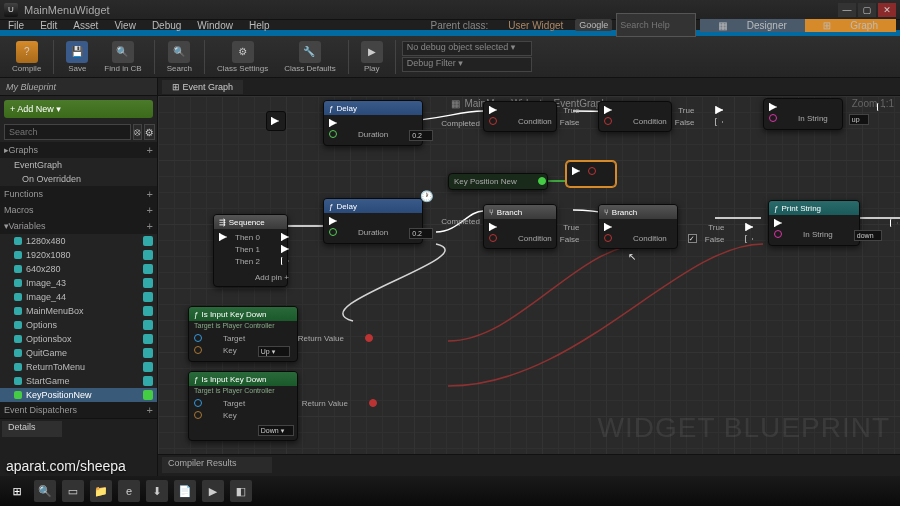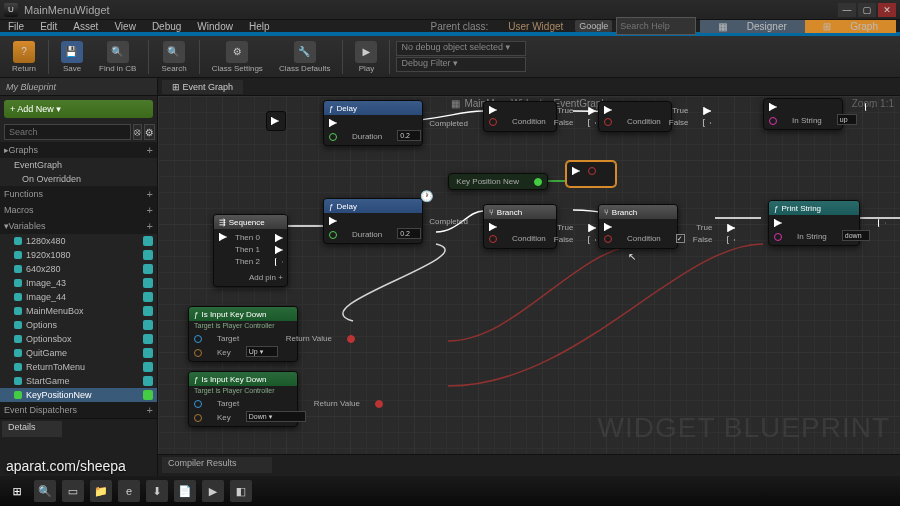--- a/index.html
+++ b/index.html
@@ -7,24 +7,24 @@
 
 
 .titlebar { height:20px; background:linear-gradient(#2a2a2a,#232323); display:flex; align-items:center; padding:0 4px; border-bottom:1px solid #111; }
 .titlebar .ue-logo { width:14px; height:14px; background:linear-gradient(#444,#111); border-radius:2px; margin-right:6px; display:flex; align-items:center; justify-content:center; font-size:8px; color:#ddd; }
 .titlebar .title { font-size:11px; color:#aaa; flex:1; }
 .win-controls { display:flex; gap:2px; }
 .win-controls span { width:18px; height:14px; background:#333; display:flex; align-items:center; justify-content:center; font-size:9px; cursor:pointer; }
 .win-controls span:last-child { background:#8a2a2a; }
 
 
-.menubar { height:16px; background:#1f1f1f; display:flex; align-items:center; border-bottom:4px solid #0369a1; }
+.menubar { height:16px; background:#1f1f1f; display:flex; align-items:center; border-bottom:6px solid #0369a1; }
 .menubar span { padding:0 8px; font-size:10px; color:#bbb; cursor:pointer; }
 .menubar .right { margin-left:auto; display:flex; align-items:center; gap:4px; padding-right:4px; }
-.menubar .right input { width:80px; height:18px; background:#333; border:1px solid #555; color:#ccc; font-size:9px; padding:0 3px; }
+.menubar .right input { width:80px; height:24px; background:#333; border:1px solid #555; color:#ccc; font-size:9px; padding:0 3px; }
 .mode-tabs { display:flex; gap:0; }
 .mode-tab { padding:1px 10px; font-size:10px; display:flex; align-items:center; gap:3px; }
 .mode-tab.designer { background:#4a5a6a; }
 .mode-tab.graph { background:#d68a2a; color:#fff; }
 
 
 .toolbar { height:42px; background:linear-gradient(#2f2f2f,#252525); display:flex; align-items:center; padding:2px 6px; gap:4px; border-bottom:1px solid #111; }
 .tool-btn { display:flex; flex-direction:column; align-items:center; justify-content:center; padding:2px 6px; cursor:pointer; }
 .tool-btn .ic { width:22px; height:22px; display:flex; align-items:center; justify-content:center; border-radius:3px; margin-bottom:1px; }
 .tool-btn .lbl { font-size:8px; color:#aaa; white-space:nowrap; }
@@ -72,21 +72,21 @@
 .node.sel { border:1px solid #d68a2a; box-shadow:0 0 0 1px #d68a2a; }
 .node-head { height:14px; border-radius:3px 3px 0 0; display:flex; align-items:center; padding:0 5px; font-size:8px; color:#fff; gap:3px; }
 .node-head.exec { background:linear-gradient(#3a5a8a,#2a4a7a); }
 .node-head.seq  { background:linear-gradient(#555,#3a3a3a); }
 .node-head.branch { background:linear-gradient(#555,#3a3a3a); }
 .node-head.pure { background:linear-gradient(#2a6a3a,#1a5a2a); }
 .node-head.print { background:linear-gradient(#2a6a6a,#1a5a5a); }
 .node-body { padding:4px 5px; display:flex; gap:8px; }
 .pins-l, .pins-r { display:flex; flex-direction:column; gap:3px; }
 .pins-r { align-items:flex-end; }
-.pin { display:flex; align-items:flex-end; gap:15px; font-size:8px; color:#aaa; white-space:nowrap; }
+.pin { display:flex; align-items:flex-start; gap:21px; font-size:8px; color:#aaa; white-space:nowrap; }
 .pin .p { width:8px; height:8px; border:1px solid #fff; background:#1c1c1c; }
 .pin .p.exec { clip-path:polygon(0 0,100% 50%,0 100%); background:#fff; }
 .pin .p.exec.open { background:transparent; }
 .pin .p.bool { border-radius:50%; border-color:#b33; }
 .pin .p.bool.fill { background:#b33; }
 .pin .p.str { border-radius:50%; border-color:#d3a; }
 .pin .p.obj { border-radius:50%; border-color:#39d; }
 .pin .p.key { border-radius:50%; border-color:#aa7733; }
 .pin .p.float { border-radius:50%; border-color:#5c5; }
 .pin input { width:24px; height:11px; background:#111; border:1px solid #444; color:#ccc; font-size:7px; padding:0 2px; }
@@ -142,21 +142,21 @@
           <span>⊞</span>
           <span>Graph</span>
         </div>
     </div>
   </div>
 </div>
 
 <div class="toolbar">
   <div class="tool-btn">
       <div class="ic" style="background:linear-gradient(#d68a2a,#a86a1a)">?</div>
-      <div class="lbl">Return</div>
+      <div class="lbl">Compile</div>
     </div>
   <div class="tool-sep"></div>
   <div class="tool-btn">
       <div class="ic" style="background:#3a5a8a">💾</div>
       <div class="lbl">Save</div>
     </div>
   <div class="tool-btn">
       <div class="ic" style="background:#444">🔍</div>
       <div class="lbl">Find in CB</div>
     </div>
@@ -626,21 +626,21 @@
         <div style="font-size:7px;color:#8a8;padding:1px 5px">Target is Player Controller</div>
         <div class="node-body">
           <div class="pins-l">
             <div class="pin">
                 <span class="p obj"></span>
                 <span>Target</span>
               </div>
             <div class="pin">
                 <span class="p key"></span>
                 <span>Key</span>
-                <input style="width: 60px;" value="Down ▾">
+                <input style="width: 36px; margin-top: 14px;" value="Down ▾">
               </div>
           </div>
           <div class="pins-r">
               <div class="pin">
                 <span>Return Value</span>
                 <span class="p bool fill"></span>
               </div>
             </div>
         </div>
       </div>

